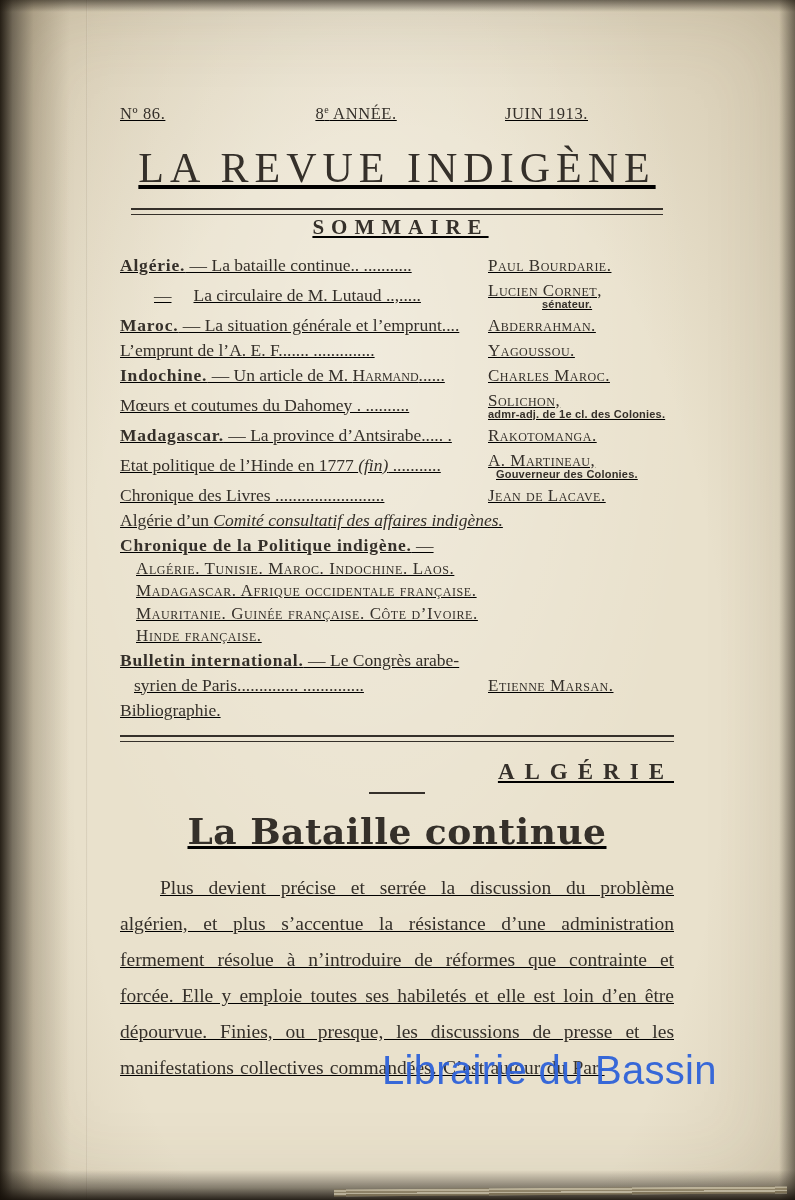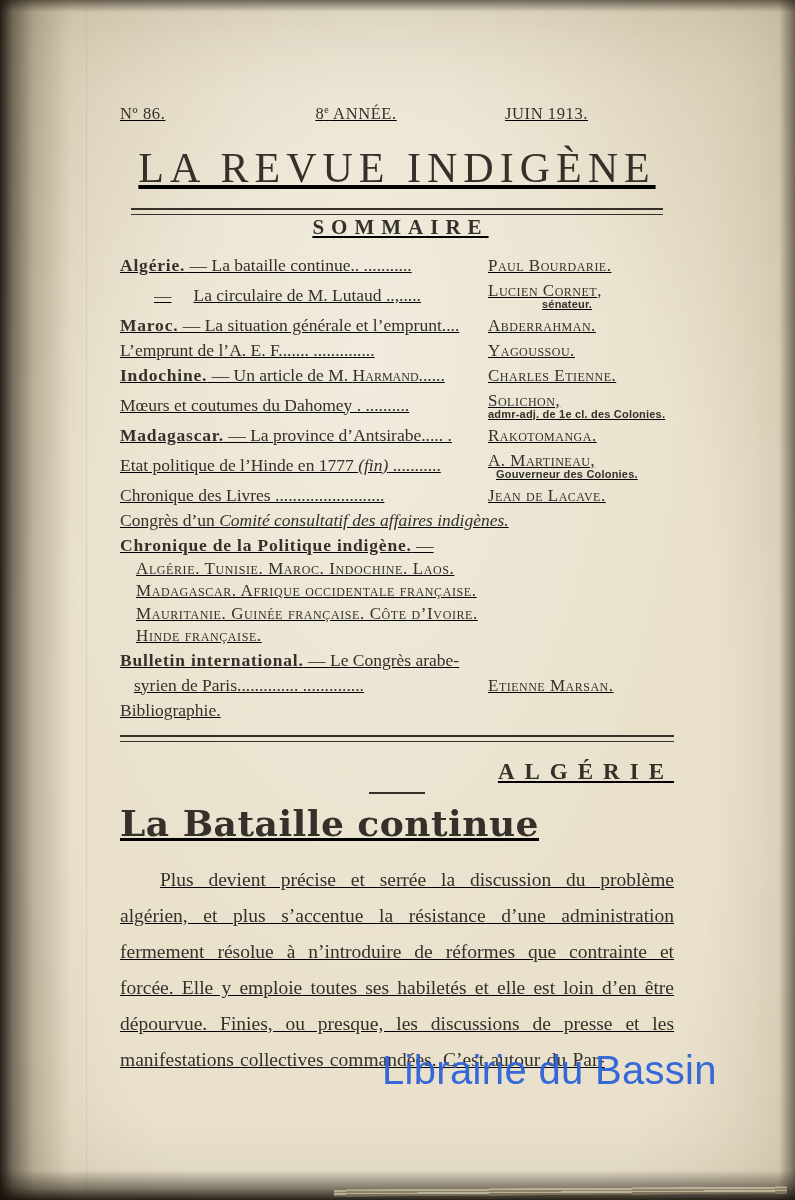--- a/index.html
+++ b/index.html
@@ -131,21 +131,22 @@
     letter-spacing: 10px;
     text-indent: 10px;
     line-height: 28px;
   }
   .section-heading-rule {
     width: 56px;
     border-top: 2px solid var(--ink, #35302a);
     margin: 6px auto 0;
   }
   .article-title {
-    margin: 8px 0 0;
+    margin: 16px 0 0;
+    text-align: center;
     font-family: "DejaVu Serif", "Liberation Serif", serif;
     font-size: 36px;
     font-weight: 700;
     letter-spacing: 0.5px;
     line-height: 42px;
   }
   .body-text {
     margin: 18px 0 0;
     text-align: justify;
     text-indent: 40px;
@@ -240,21 +241,21 @@
         <div class="toc-row">
           <div class="toc-left"><span>L’emprunt de l’A. E. F....... ..............</span></div>
           <div class="toc-author">
               <div class="author-name">Yagoussou.</div>
             </div>
         </div>
 
         <div class="toc-row">
           <div class="toc-left"><span class="lead">Indochine.</span><span> — Un article de M. </span><span class="sc">Harmand</span><span>......</span></div>
           <div class="toc-author">
-              <div class="author-name">Charles Etienne.</div>
+              <div class="author-name">Charles Maroc.</div>
             </div>
         </div>
 
         <div class="toc-row">
           <div class="toc-left"><span>Mœurs et coutumes du Dahomey . ..........</span></div>
           <div class="toc-author">
             <div class="author-name">Solichon,</div>
             <div class="author-sub">admr-adj. de 1e cl. des Colonies.</div>
           </div>
         </div>
@@ -275,21 +276,21 @@
         </div>
 
         <div class="toc-row">
           <div class="toc-left"><span>Chronique des Livres .........................</span></div>
           <div class="toc-author">
               <div class="author-name">Jean de Lacave.</div>
             </div>
         </div>
 
         <div class="toc-row">
-          <div class="toc-left wide"><span>Congrès d’un </span><span class="ital">Comité consultatif des affaires indigènes.</span></div>
+          <div class="toc-left wide"><span>Algérie d’un </span><span class="ital">Comité consultatif des affaires indigènes.</span></div>
         </div>
 
         <div class="toc-row">
           <div class="toc-left wide">
             <div><span class="lead">Chronique de la Politique indigène.</span><span> —</span></div>
             <div class="toc-sc">Algérie. Tunisie. Maroc. Indochine. Laos. Madagascar. Afrique occidentale française. Mauritanie. Guinée française. Côte d’Ivoire. Hinde française.</div>
           </div>
         </div>
 
         <div class="toc-row">

